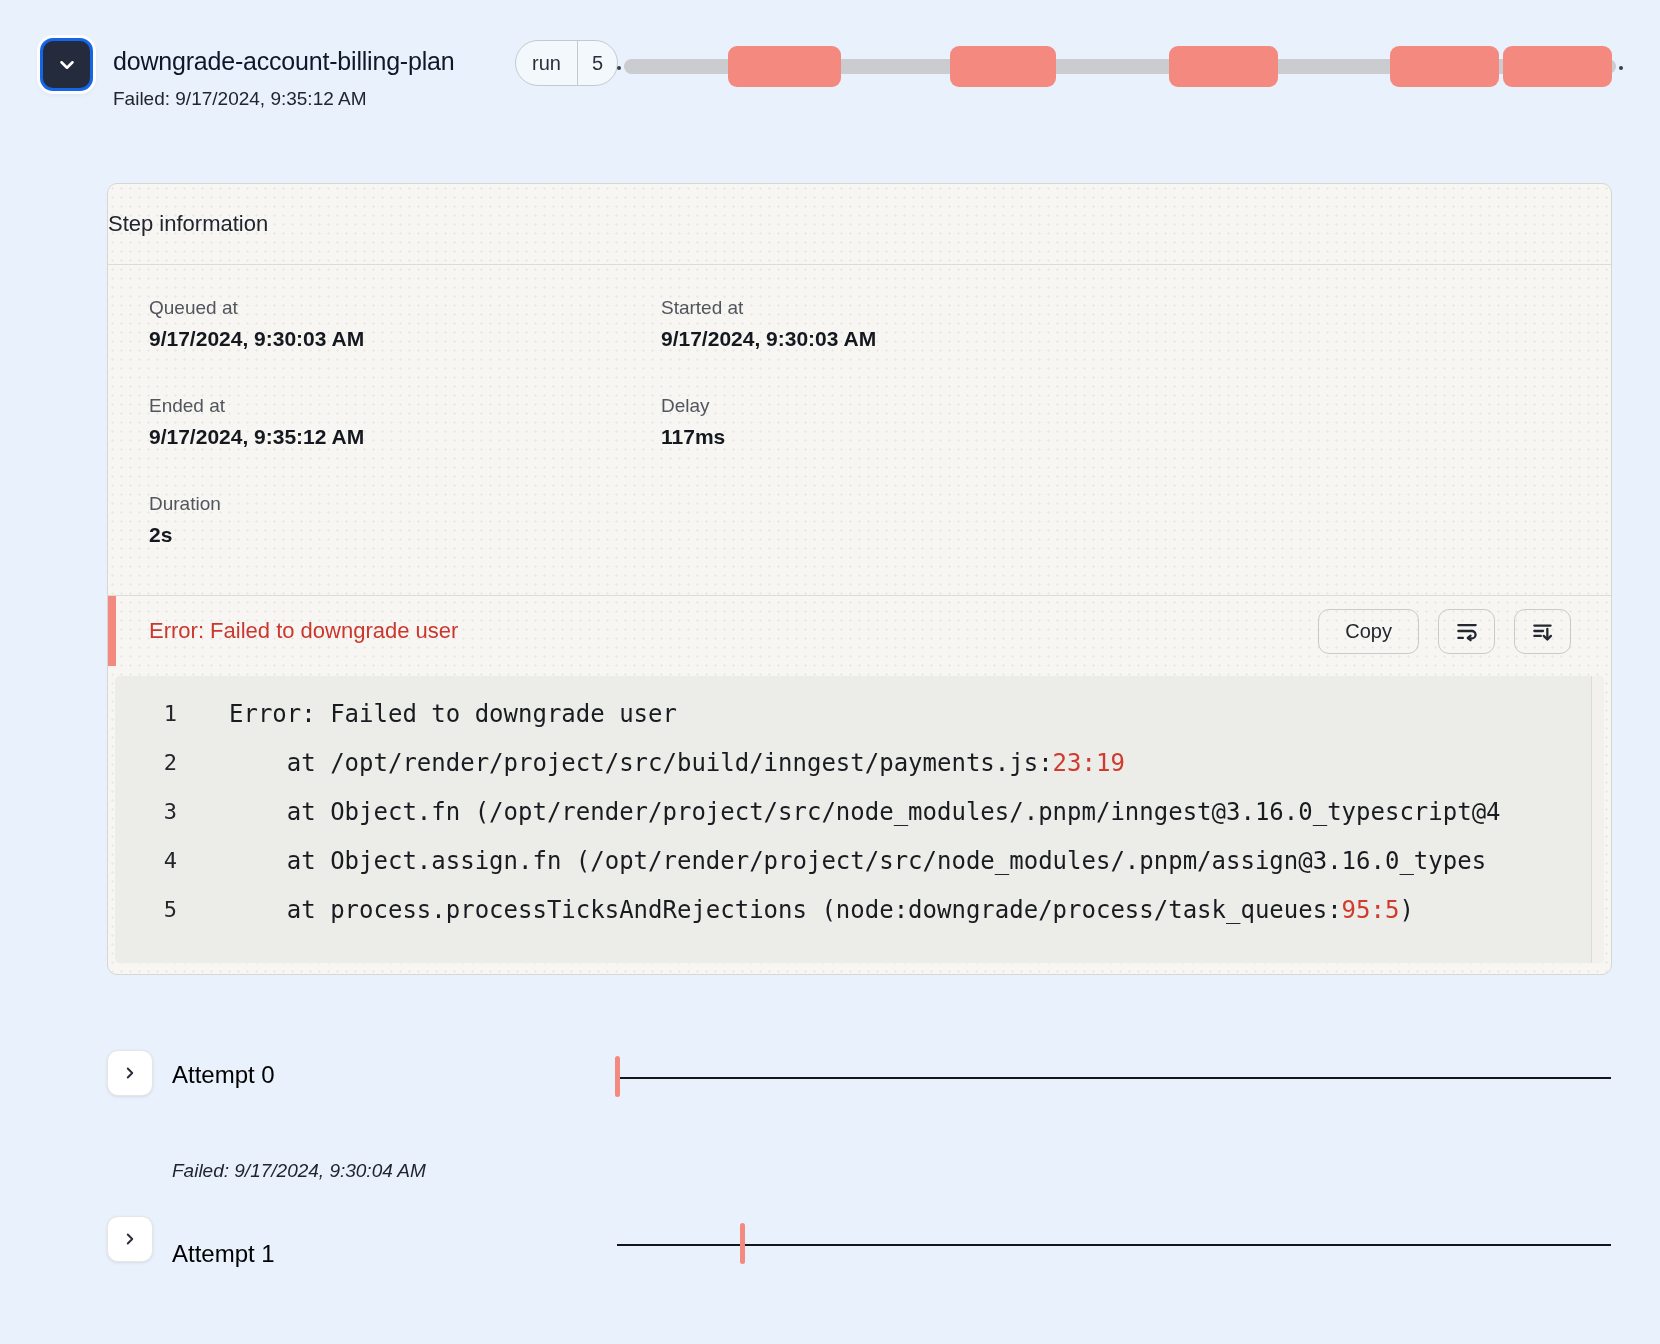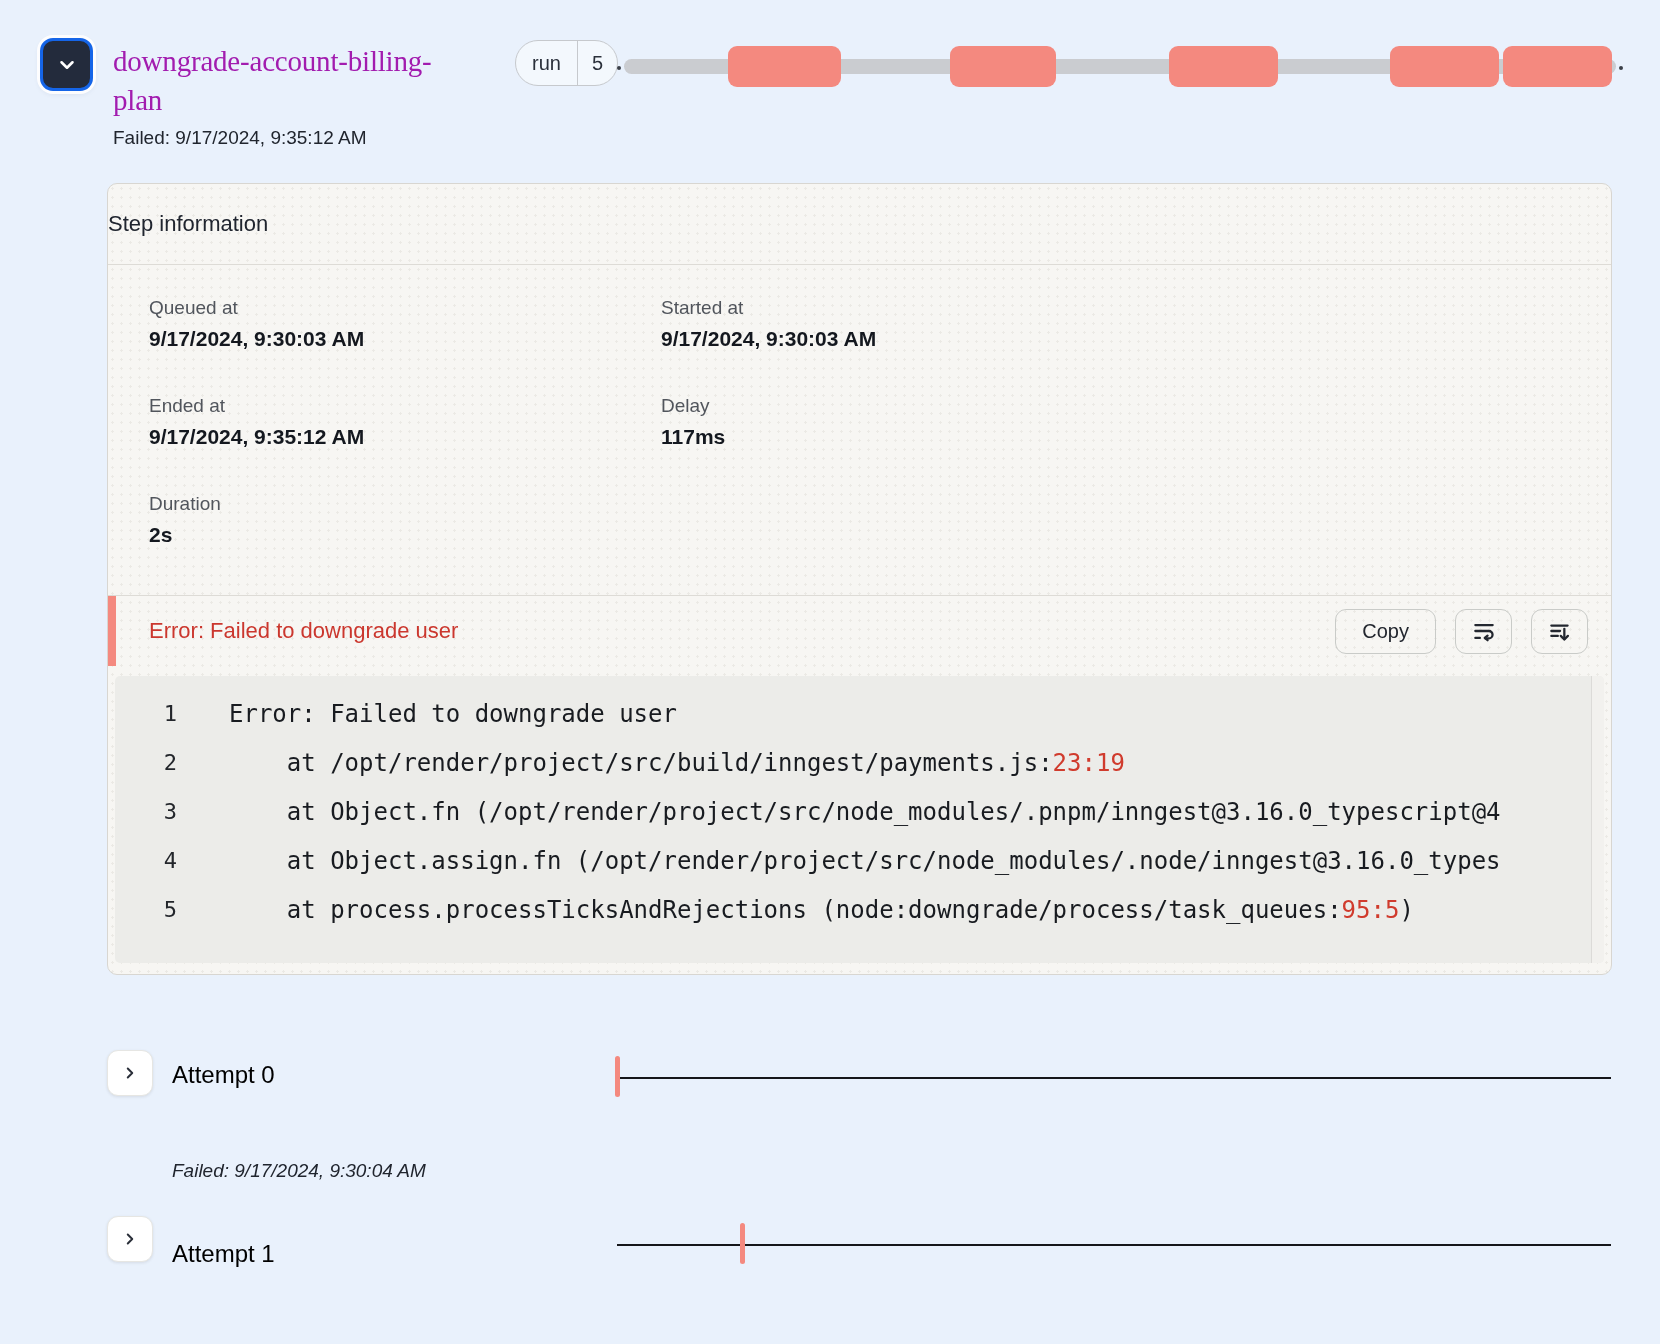--- a/index.html
+++ b/index.html
@@ -10,21 +10,21 @@
   }
 
   
   .expand-btn {
     position: absolute; left: 40px; top: 38px; width: 53px; height: 53px;
     background: #232B3C; border: 3px solid #1565E8; border-radius: 13px;
     box-shadow: 0 0 0 3px #FDFDFE, 0 2px 6px rgba(30,50,90,.12);
     display: flex; align-items: center; justify-content: center; cursor: pointer;
   }
   .title-block { position: absolute; left: 113px; top: 42px; width: 360px; }
-  .step-name { font-size: 29px; line-height: 39px; font-weight: 500; color: #a21caf; letter-spacing: -0.2px; font-family: Liberation Serif, serif; }
+  .step-name { font-size: 25px; line-height: 39px; font-weight: 500; color: #0f172a; letter-spacing: -0.2px; }
   .step-status { margin-top: 7px; font-size: 19px; color: #20252E; }
 
   .run-pill {
     position: absolute; left: 515px; top: 40px; height: 46px;
     border: 1.5px solid #C6C9CD; border-radius: 24px; background: #F3F8FD;
     display: flex; align-items: stretch; font-size: 20px; color: #2A303B; cursor: pointer;
   }
   .run-pill .cell { display: flex; align-items: center; padding: 0 16px; }
   .run-pill .cell + .cell { border-left: 1.5px solid #C6C9CD; padding: 0 14px; }
 
@@ -55,21 +55,21 @@
     height: 330px; padding: 32px 0 0 41px;
     display: grid; grid-template-columns: 512px auto; align-content: start;
   }
   .field { height: 98px; }
   .field .label { font-size: 19px; color: #51555C; }
   .field .value { margin-top: 8px; font-size: 21px; font-weight: 600; color: #14181F; }
 
   .error-row { position: relative; height: 71px; border-top: 1px solid #DDDBD6; display: flex; align-items: center; }
   .error-accent { position: absolute; left: 0; top: 0; width: 8px; height: 100%; background: #F4897F; }
   .error-msg { margin-left: 41px; font-size: 22px; color: #CB372E; }
-  .error-actions { margin-left: auto; margin-right: 23px; display: flex; align-items: flex-start; gap: 19px; }
+  .error-actions { margin-left: auto; margin-right: 40px; display: flex; align-items: flex-start; gap: 19px; }
   .btn {
     height: 45px; border: 1.5px solid #C9CBC8; border-radius: 11px; background: transparent;
     display: flex; align-items: center; justify-content: center; color: #23272F; cursor: pointer;
     font-family: "Liberation Sans", sans-serif;
   }
   .btn-copy { padding: 0 26px; font-size: 20px; }
   .btn-icon { width: 57px; }
 
   .code-block {
     position: relative; margin: 10px 7px 0 7px; height: 287px;
@@ -189,21 +189,21 @@
       <div class="code-line">
         <span class="ln">1</span><span class="code-text"><span>Error: Failed to downgrade user</span><span class="hl"></span><span></span></span>
       </div>
       <div class="code-line">
         <span class="ln">2</span><span class="code-text"><span>    at /opt/render/project/src/build/inngest/payments.js:</span><span class="hl">23:19</span><span></span></span>
       </div>
       <div class="code-line">
         <span class="ln">3</span><span class="code-text"><span>    at Object.fn (/opt/render/project/src/node_modules/.pnpm/inngest@3.16.0_typescript@4</span><span class="hl"></span><span></span></span>
       </div>
       <div class="code-line">
-        <span class="ln">4</span><span class="code-text"><span>    at Object.assign.fn (/opt/render/project/src/node_modules/.node/inngest@3.16.0_types</span><span class="hl"></span><span></span></span>
+        <span class="ln">4</span><span class="code-text"><span>    at Object.assign.fn (/opt/render/project/src/node_modules/.pnpm/assign@3.16.0_types</span><span class="hl"></span><span></span></span>
       </div>
       <div class="code-line">
         <span class="ln">5</span><span class="code-text"><span>    at process.processTicksAndRejections (node:downgrade/process/task_queues:</span><span class="hl">95:5</span><span>)</span></span>
       </div>
       <div class="code-scrollbar"></div>
     </div>
   </div>
 
   <button class="attempt-btn" style="left:107px; top:1050px;">
     <span style="display:flex;">

